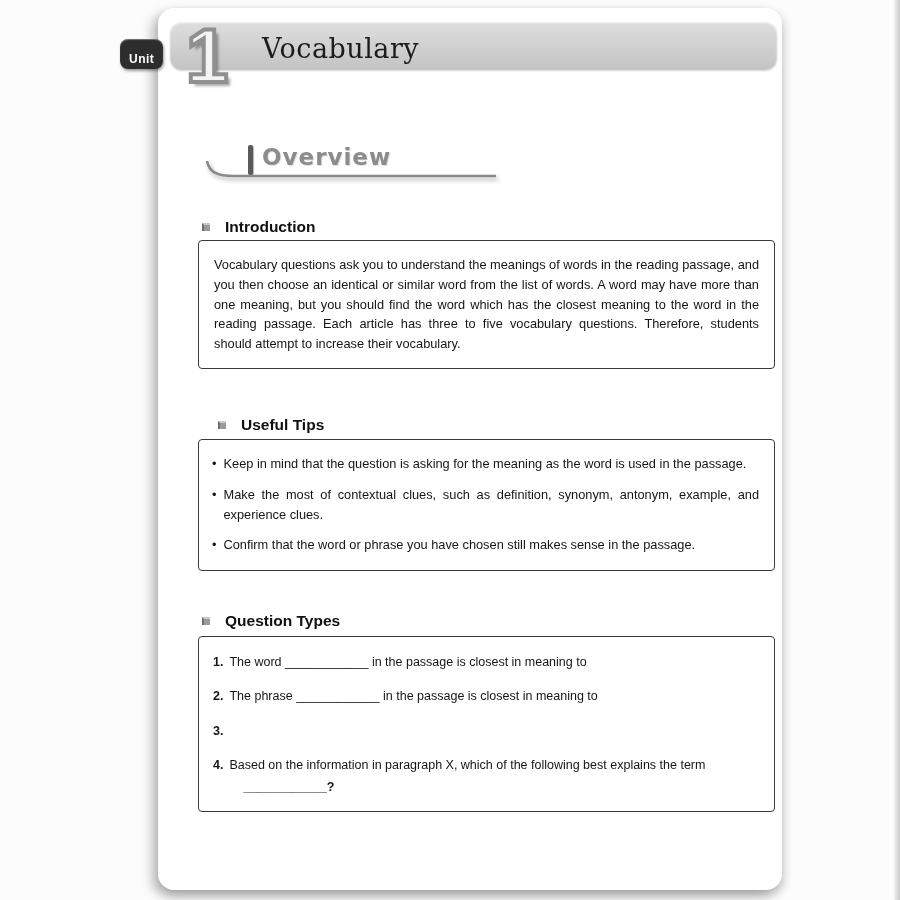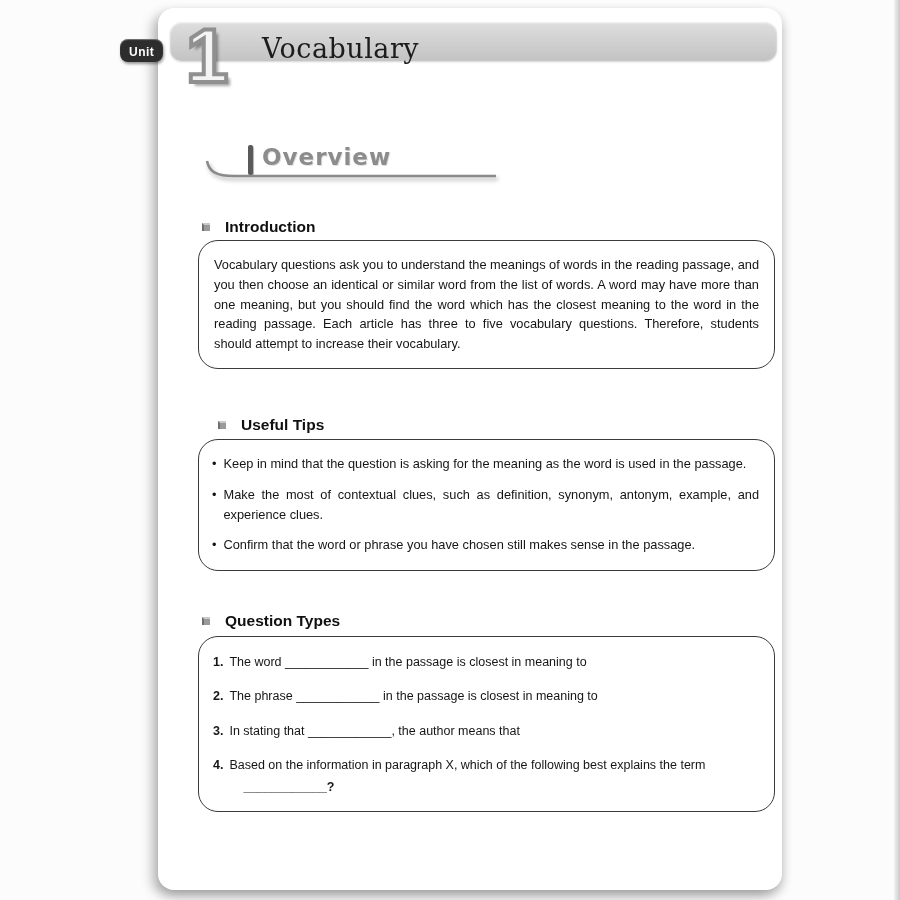--- a/index.html
+++ b/index.html
@@ -17,26 +17,26 @@
   }
   .page {
     position:absolute; left:158px; top:8px; width:624px; height:882px;
     background:#fff; border-radius:16px;
     box-shadow:-7px 5px 12px rgba(0,0,0,.20), 0 7px 12px rgba(0,0,0,.16), 3px 3px 8px rgba(0,0,0,.08);
   }
   
   .unit-badge {
     position:absolute; left:120px; top:39px; z-index:5;
     background:#2d2d2d; color:#fff; font-weight:bold; font-size:12px;
-    padding:6px 9px 3px 9px; border-radius:8px; letter-spacing:.5px;
+    padding:13px 9px 3px 9px; border-radius:8px; letter-spacing:.5px;
     box-shadow:1px 2px 3px rgba(0,0,0,.4), inset 0 1px 1px rgba(255,255,255,.35);
   }
   
   .title-bar {
-    position:absolute; left:12px; top:14px; right:5px; height:39px;
+    position:absolute; left:12px; top:14px; right:5px; height:48px;
     border-radius:12px;
     background:linear-gradient(#dedede,#c3c3c3);
     box-shadow:inset 0 1px 2px rgba(255,255,255,.8), 0 1px 2px rgba(0,0,0,.18);
   }
   .title-text {
     position:absolute; left:92px; top:11px;
     font-family:"DejaVu Serif","Liberation Serif",serif;
     font-size:27px; color:#1c1c1c; letter-spacing:.5px;
   }
   .unit-number {
@@ -71,21 +71,21 @@
   .sq {
     width:8px; height:8px; background:#9a9a9a;
     border-left:2px solid #6e6e6e; border-top:2px solid #c9c9c9;
   }
   .h-intro { top:210px; }
   .h-tips  { top:408px;padding-left:16px; }
   .h-qt    { top:604px; }
   
   .box {
     position:absolute; left:40px; right:7px;
-    border:1.6px solid #3a3a3a; border-radius:20px;
+    border:1.6px solid #3a3a3a; border-radius:4px;
     background:#fff; font-size:12.8px; line-height:1.55; color:#151515;
   }
   .intro-box { top:232px; padding:14px 15px; }
   .intro-box p { text-align:justify; }
   .tips-box { top:431px; padding:14px 15px 15px 13px; }
   .tip { display:flex; gap:7px; margin-bottom:11px; }
   .tip:last-child { margin-bottom:0; }
   .tip-dot { flex:0 0 auto; }
   .tip-text { display:block; text-align:justify; }
   .qt-box { top:628px; padding:16px 16px 14px 14px; font-size:12.5px; }
@@ -154,21 +154,20 @@
       <div class="qt">
         <span class="qnum">1.</span>
         <span class="qtext">The word ____________ in the passage is closest in meaning to</span>
       </div>
       <div class="qt">
         <span class="qnum">2.</span>
         <span class="qtext">The phrase ____________ in the passage is closest in meaning to</span>
       </div>
       <div class="qt">
         <span class="qnum">3.</span>
-        <span class="qtext">In stating that ____________, the author means that</span>
       </div>
       <div class="qt">
         <span class="qnum">4.</span>
         <span class="qtext">
           <span>Based on the information in paragraph X, which of the following best explains the term</span><br>
           <span class="q4-line2">____________?</span>
         </span>
       </div>
     </div>
 

